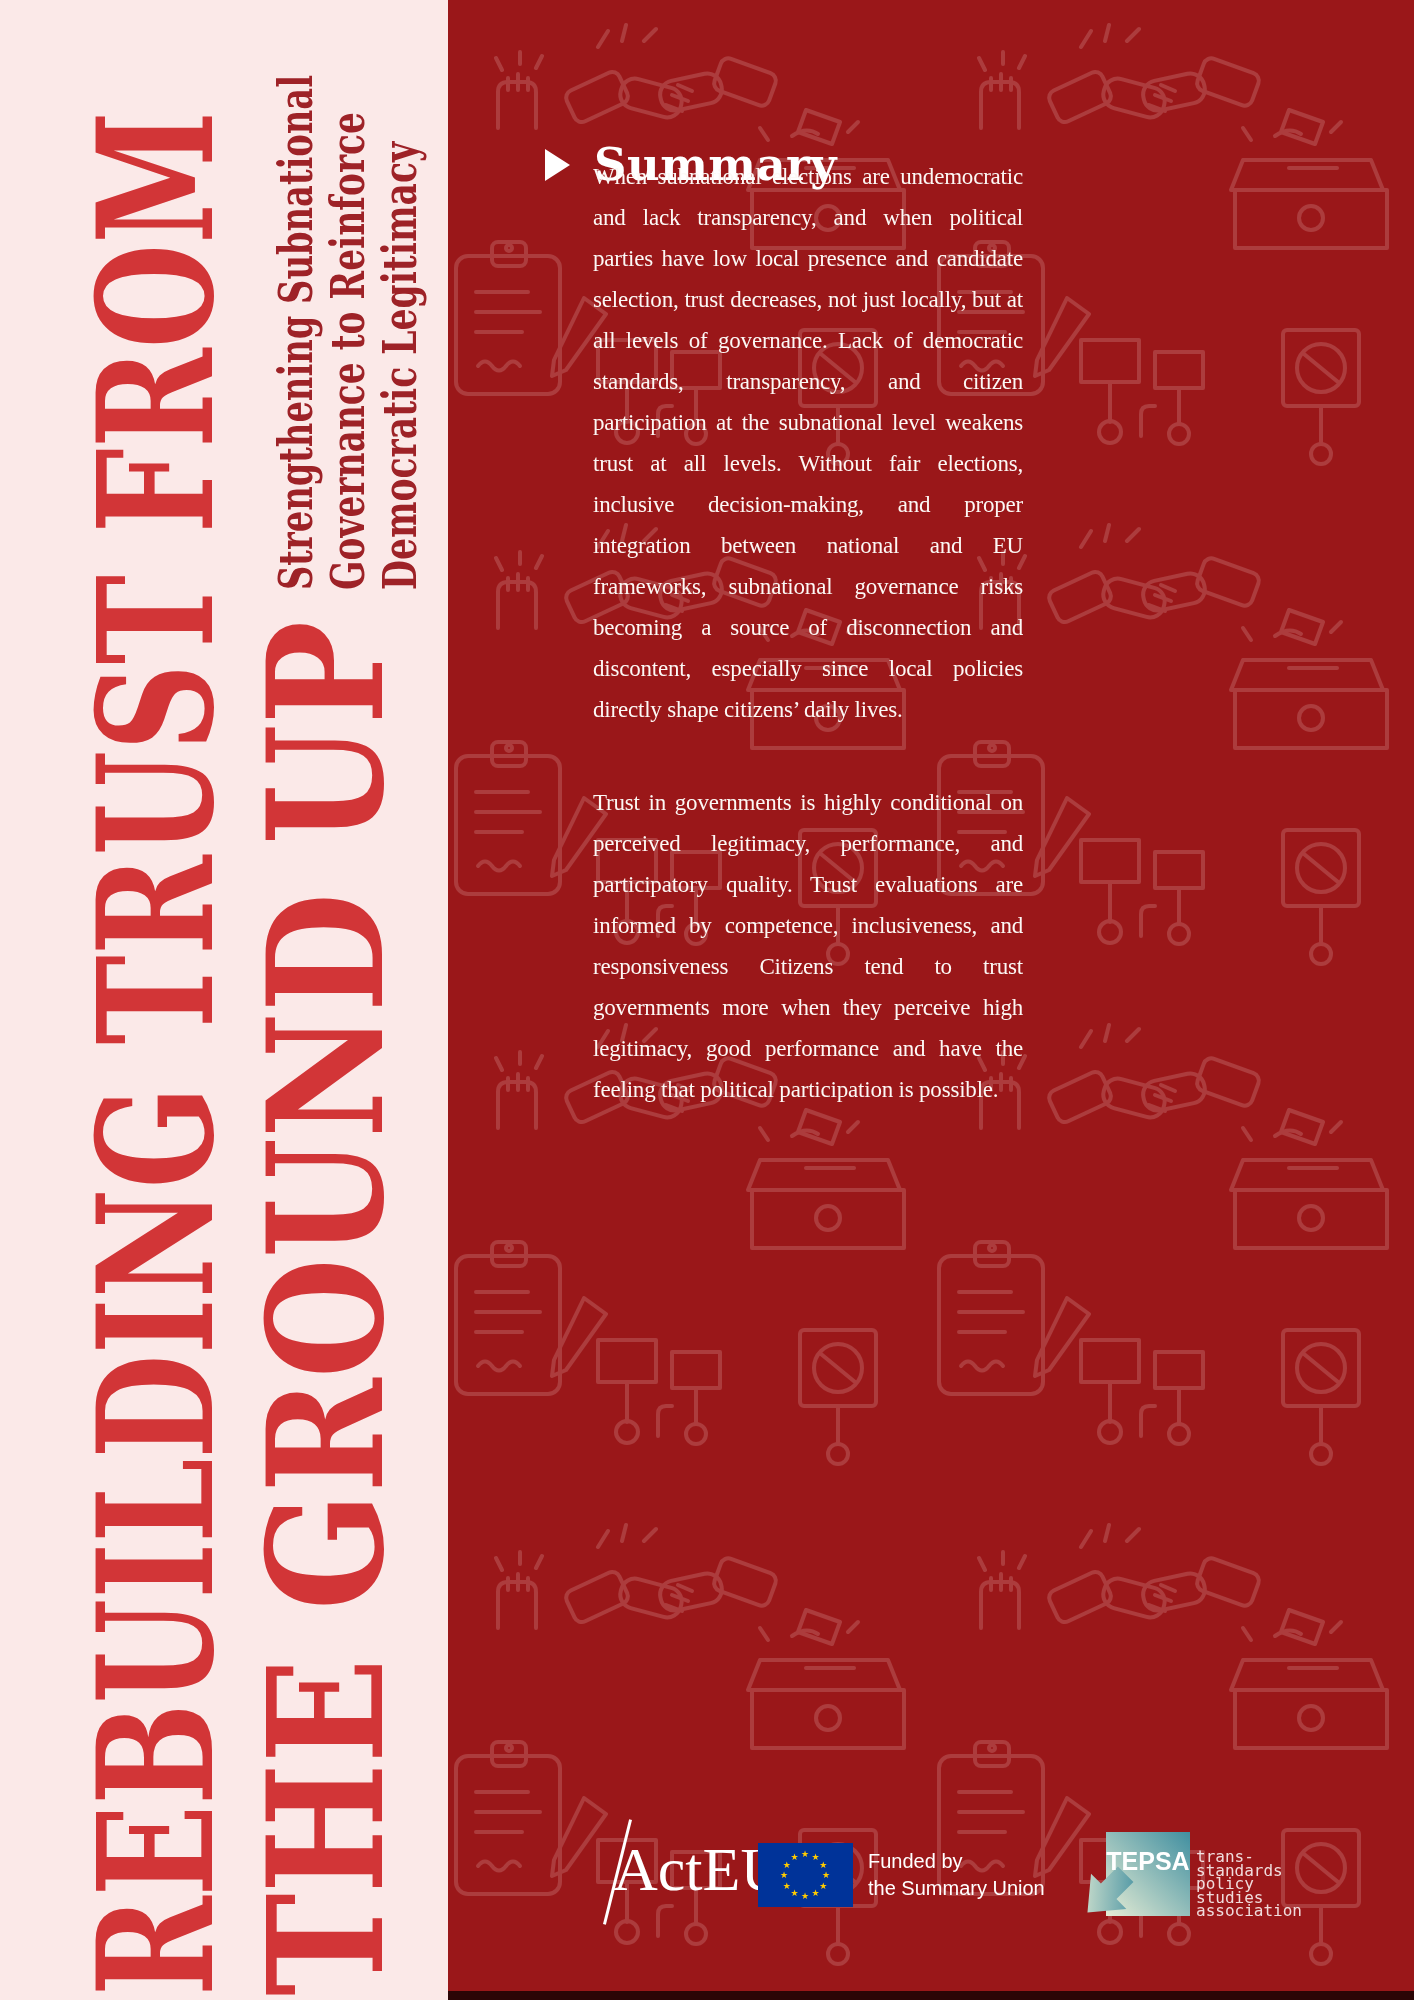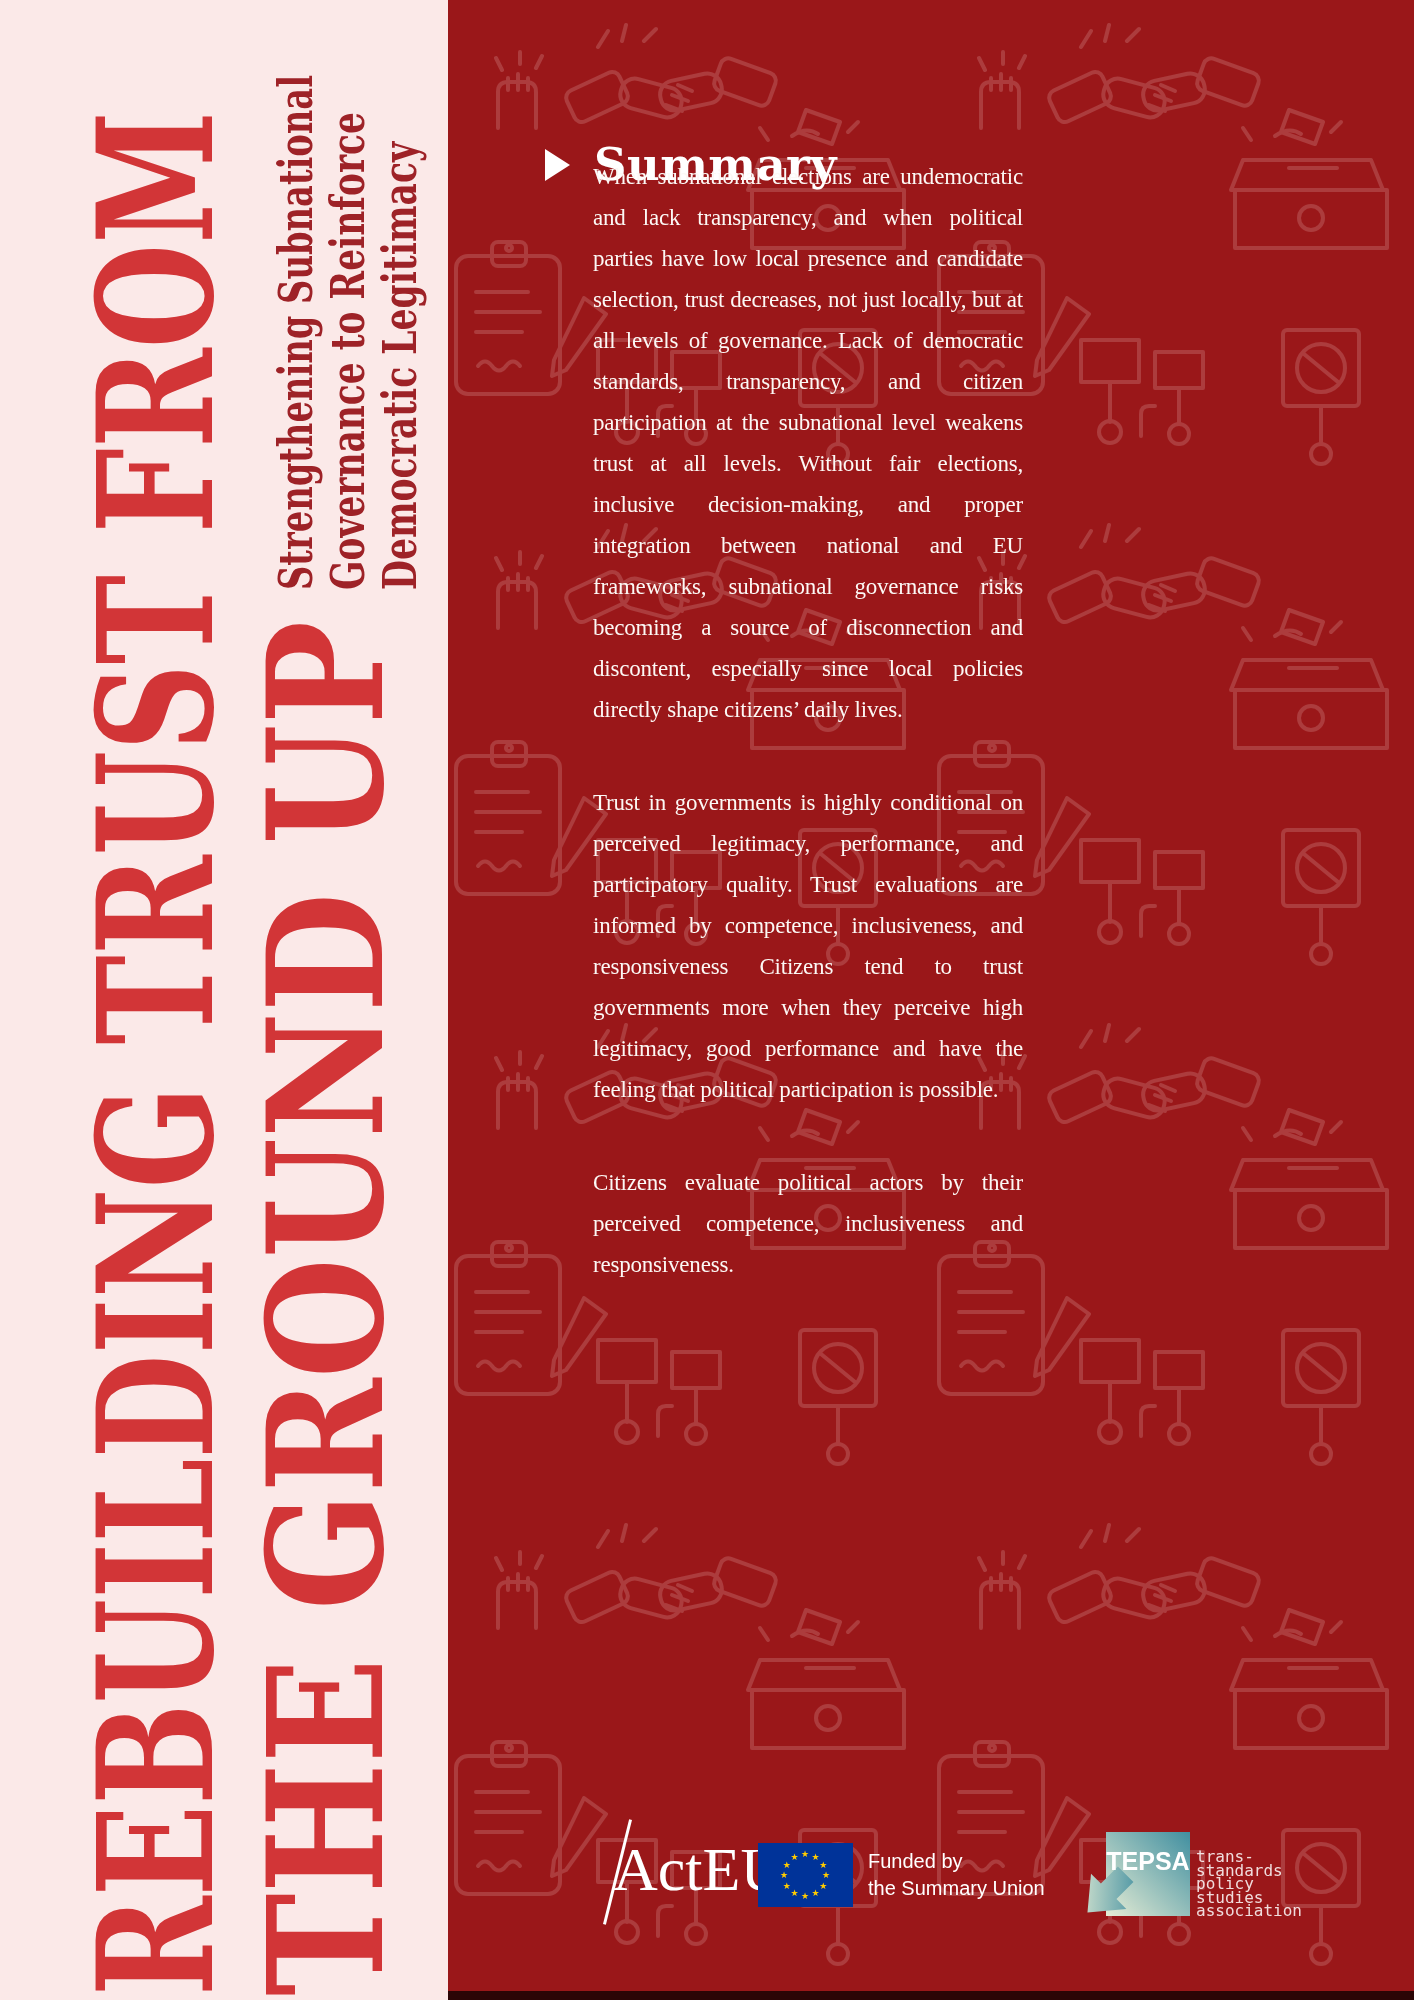--- a/index.html
+++ b/index.html
@@ -111,21 +111,20 @@
     </svg>
 
     <div class="summary-head">
       <span class="tri"></span>
       <span class="summary-title">Summary</span>
     </div>
 
     <div class="body-copy">
       <p>When subnational elections are undemocratic and lack transparency, and when political parties have low local presence and candidate selection, trust decreases, not just locally, but at all levels of governance. Lack of democratic standards, transparency, and citizen participation at the subnational level weakens trust at all levels. Without fair elections, inclusive decision-making, and proper integration between national and EU frameworks, subnational governance risks becoming a source of disconnection and discontent, especially since local policies directly shape citizens’ daily lives.</p>
       <p>Trust in governments is highly conditional on perceived legitimacy, performance, and participatory quality. Trust evaluations are informed by competence, inclusiveness, and responsiveness Citizens tend to trust governments more when they perceive high legitimacy, good performance and have the feeling that political participation is possible.</p>
-      <p>Citizens evaluate political actors by their perceived competence, inclusiveness and responsiveness.</p>
     </div>
 
     <div class="acteu">
       <span class="acteu-slash"></span>
       <span>ActEU</span>
     </div>
 
     <div class="eu-block">
       <svg width="95" height="64" viewBox="0 0 95 64">
         <rect width="95" height="64" fill="#003399"></rect>

